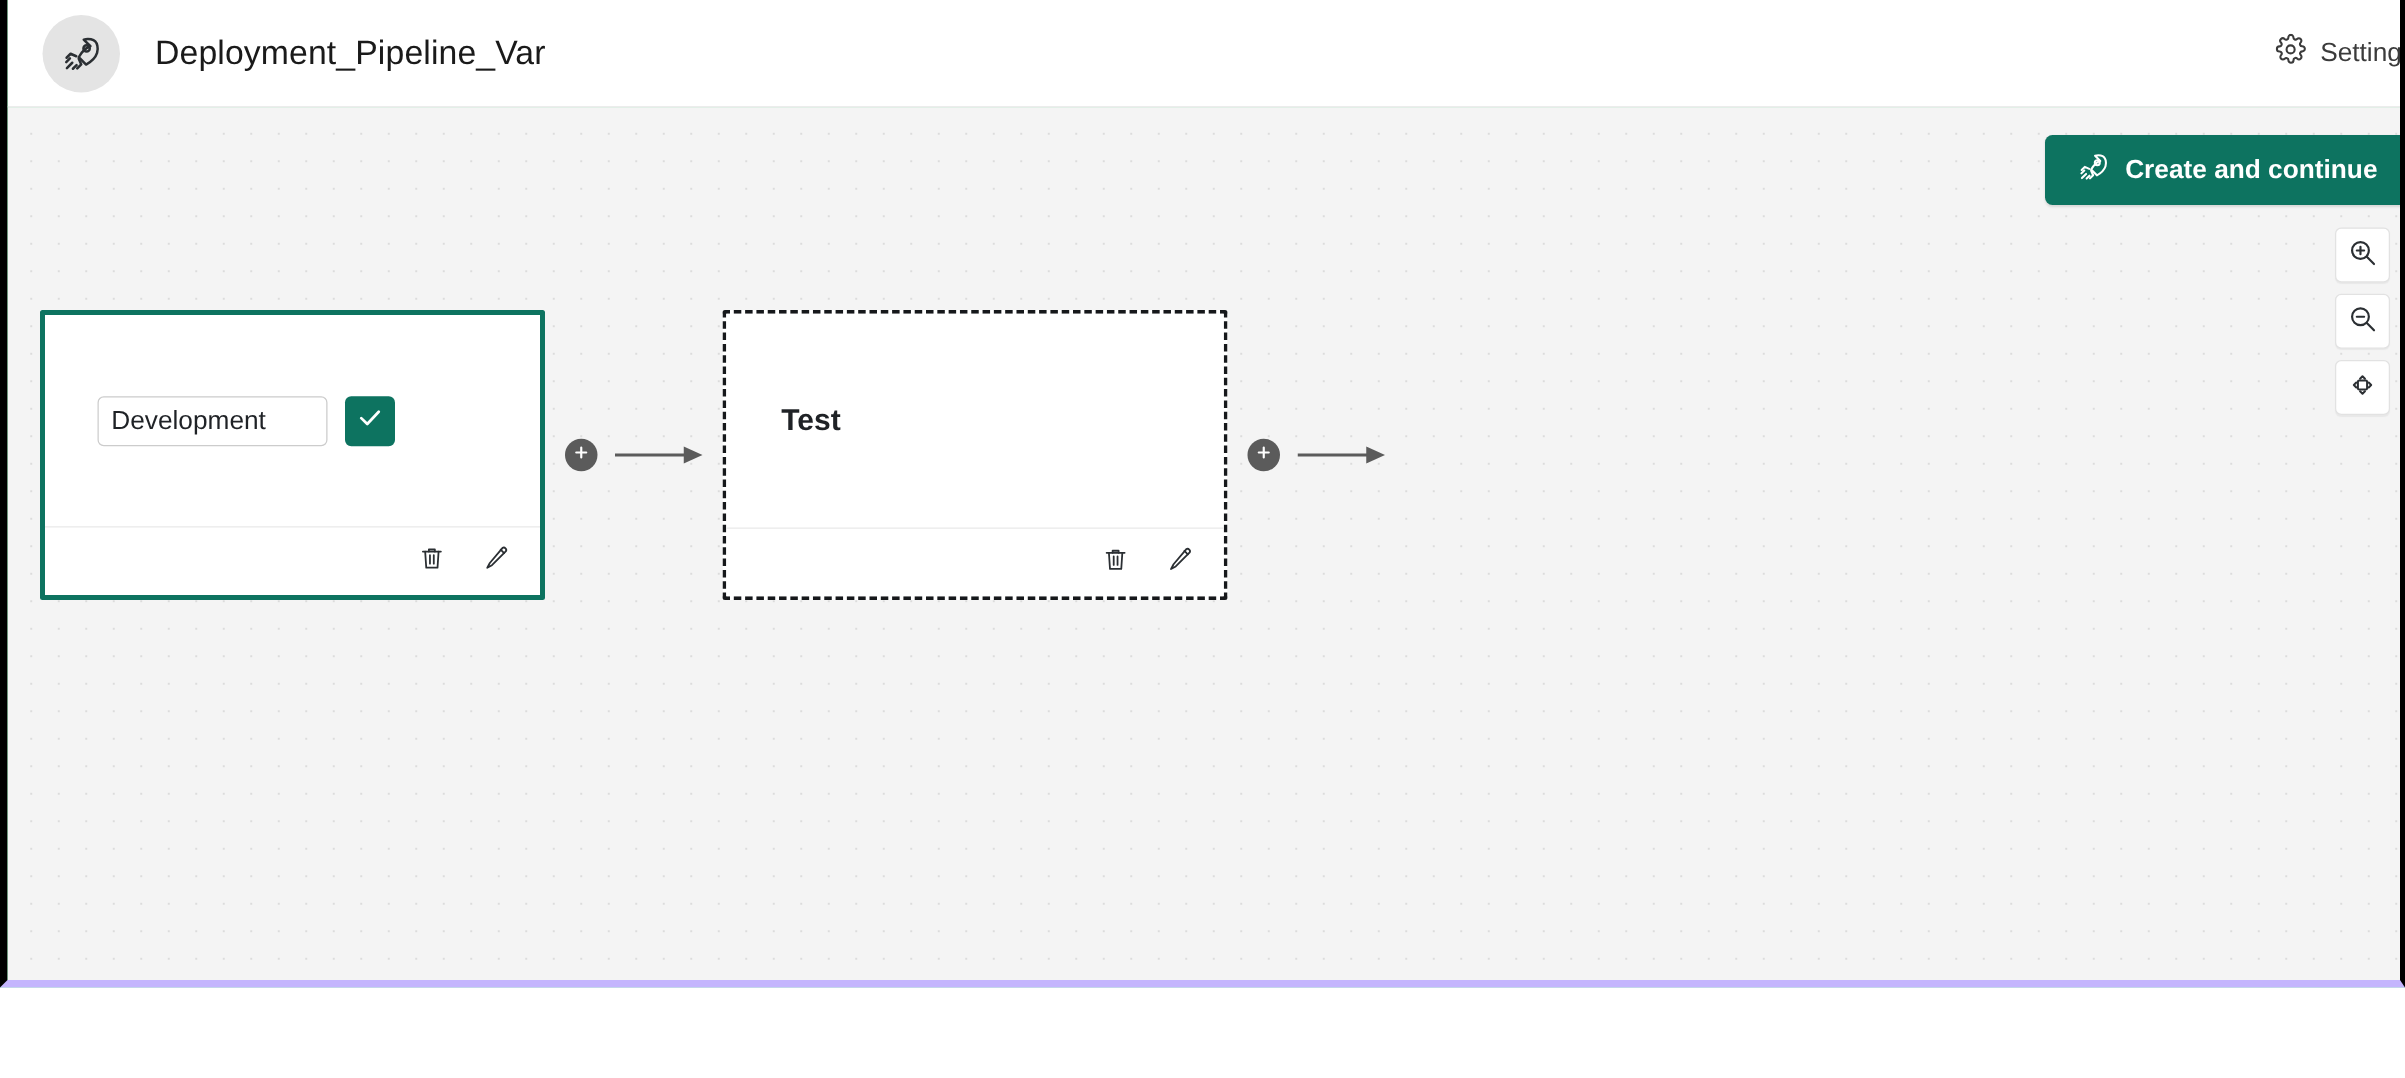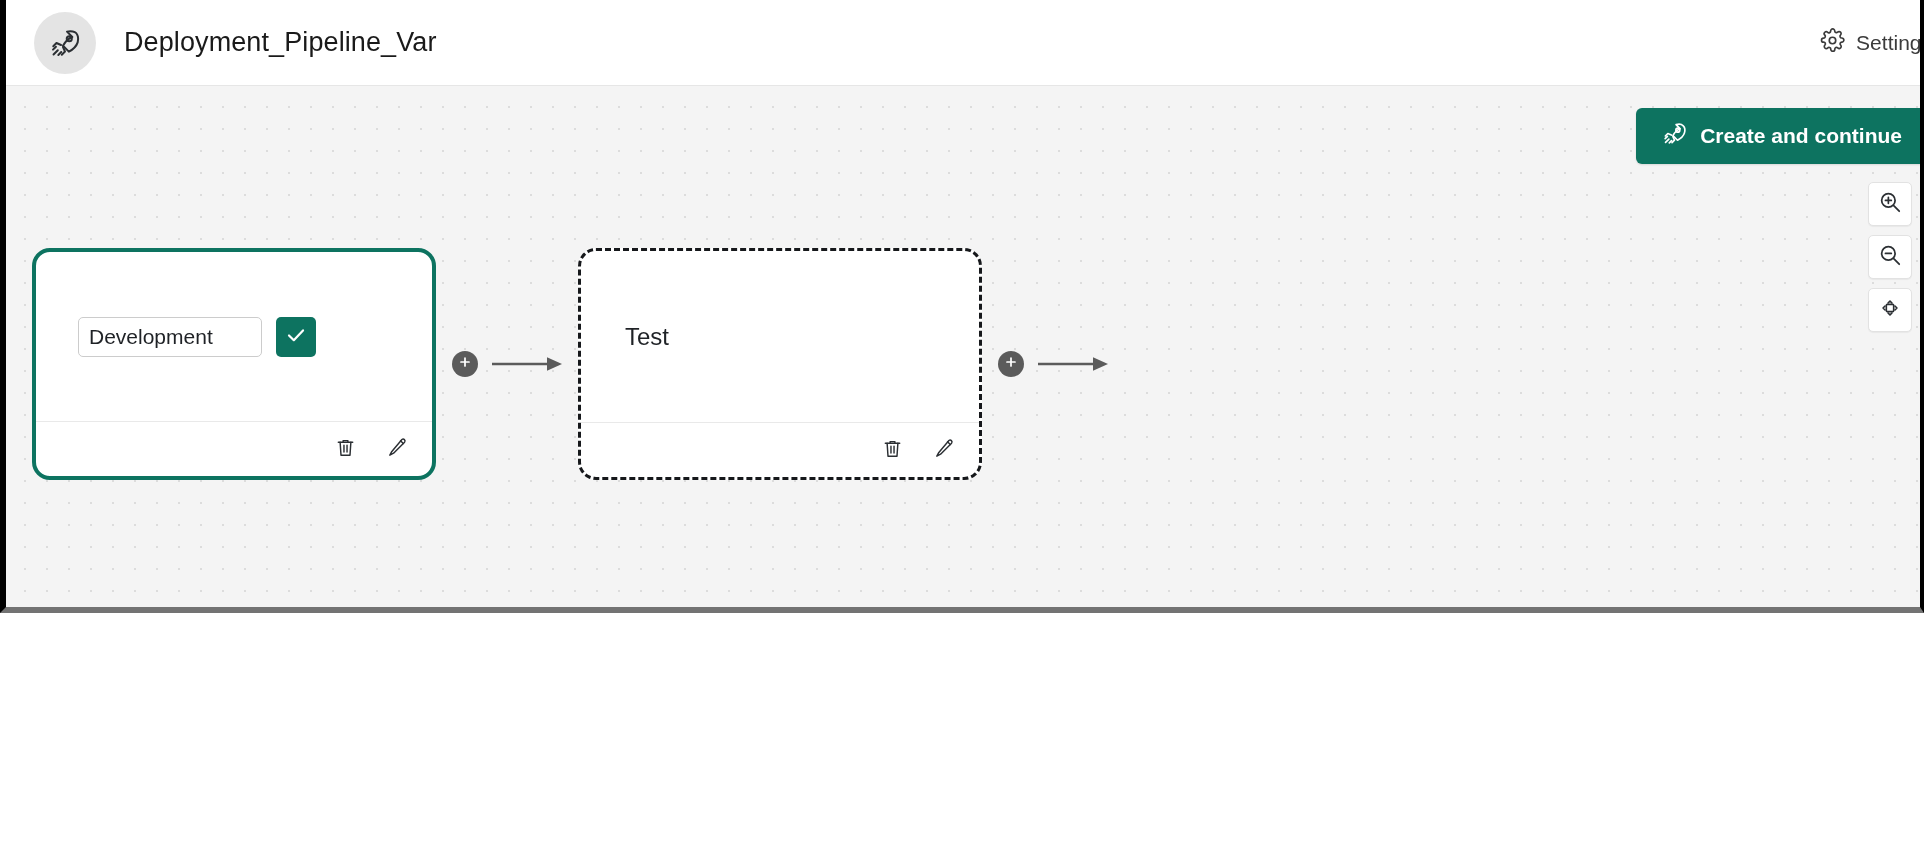--- a/index.html
+++ b/index.html
@@ -9,24 +9,24 @@
     height: 862px;
     overflow: hidden;
     font-family: "Liberation Sans", sans-serif;
     background: #ffffff;
   }
 
   
   .screen {
     position: relative;
     width: 1924px;
-    height: 613px;
+    height: 790px;
     background: #86efac;
     border-left: 6px solid #000000;
-    border-bottom: 6px solid #737373;
+    border-bottom: 6px solid #c4b5fd;
     border-right: 4px solid #000000;
     overflow: hidden;
   }
 
   
   .header {
     position: absolute;
     top: 0; left: 0; right: 0;
     height: 86px;
     background: #ffffff;
@@ -128,27 +128,28 @@
     left: 26px;
     display: flex;
     align-items: center;
   }
 
   .stage-card {
     position: relative;
     width: 404px;
     height: 232px;
     background: #ffffff;
-    border-radius: 18px;
+    border-radius: 2px;
     display: flex;
     flex-direction: column;
     flex: 0 0 auto;
   }
   .stage-card.dashed {
     border: 3px dashed #16181b;
+    font-weight: bold;
   }
   .stage-card.selected {
     border: 4px solid #0d7360;
   }
 
   .card-body {
     flex: 1 1 auto;
     display: flex;
     align-items: center;
     padding: 0 0 0 44px;

